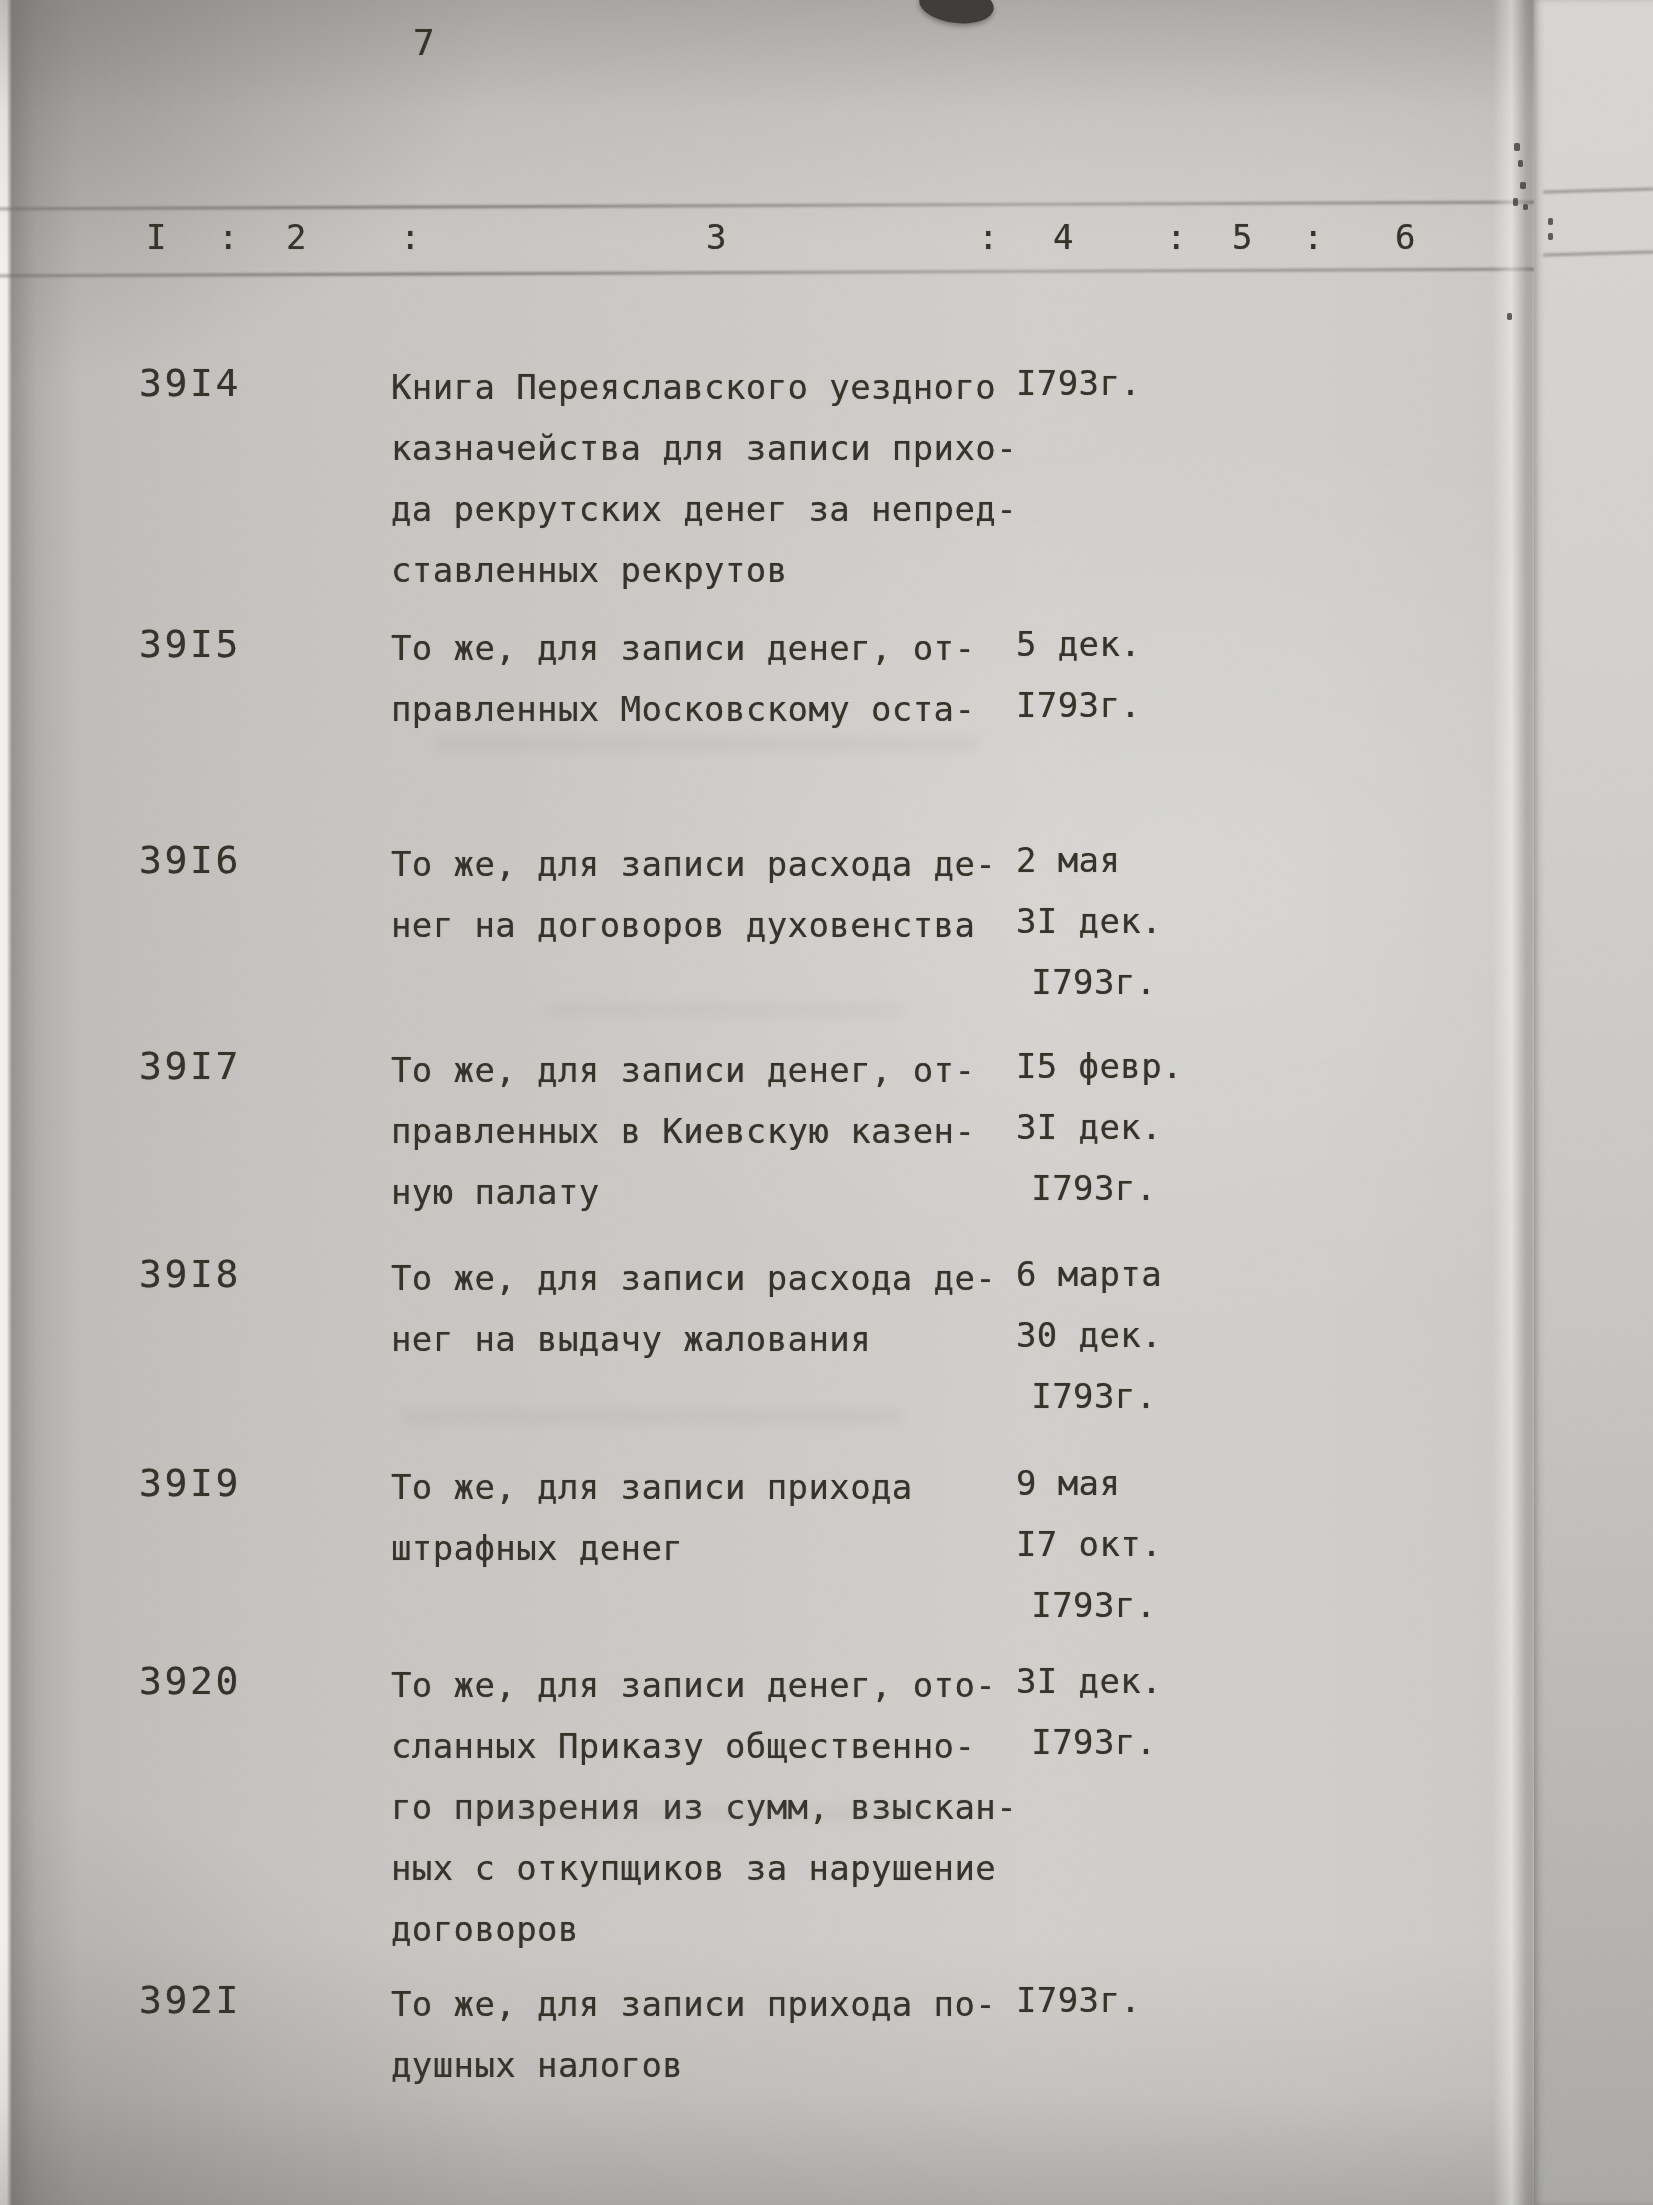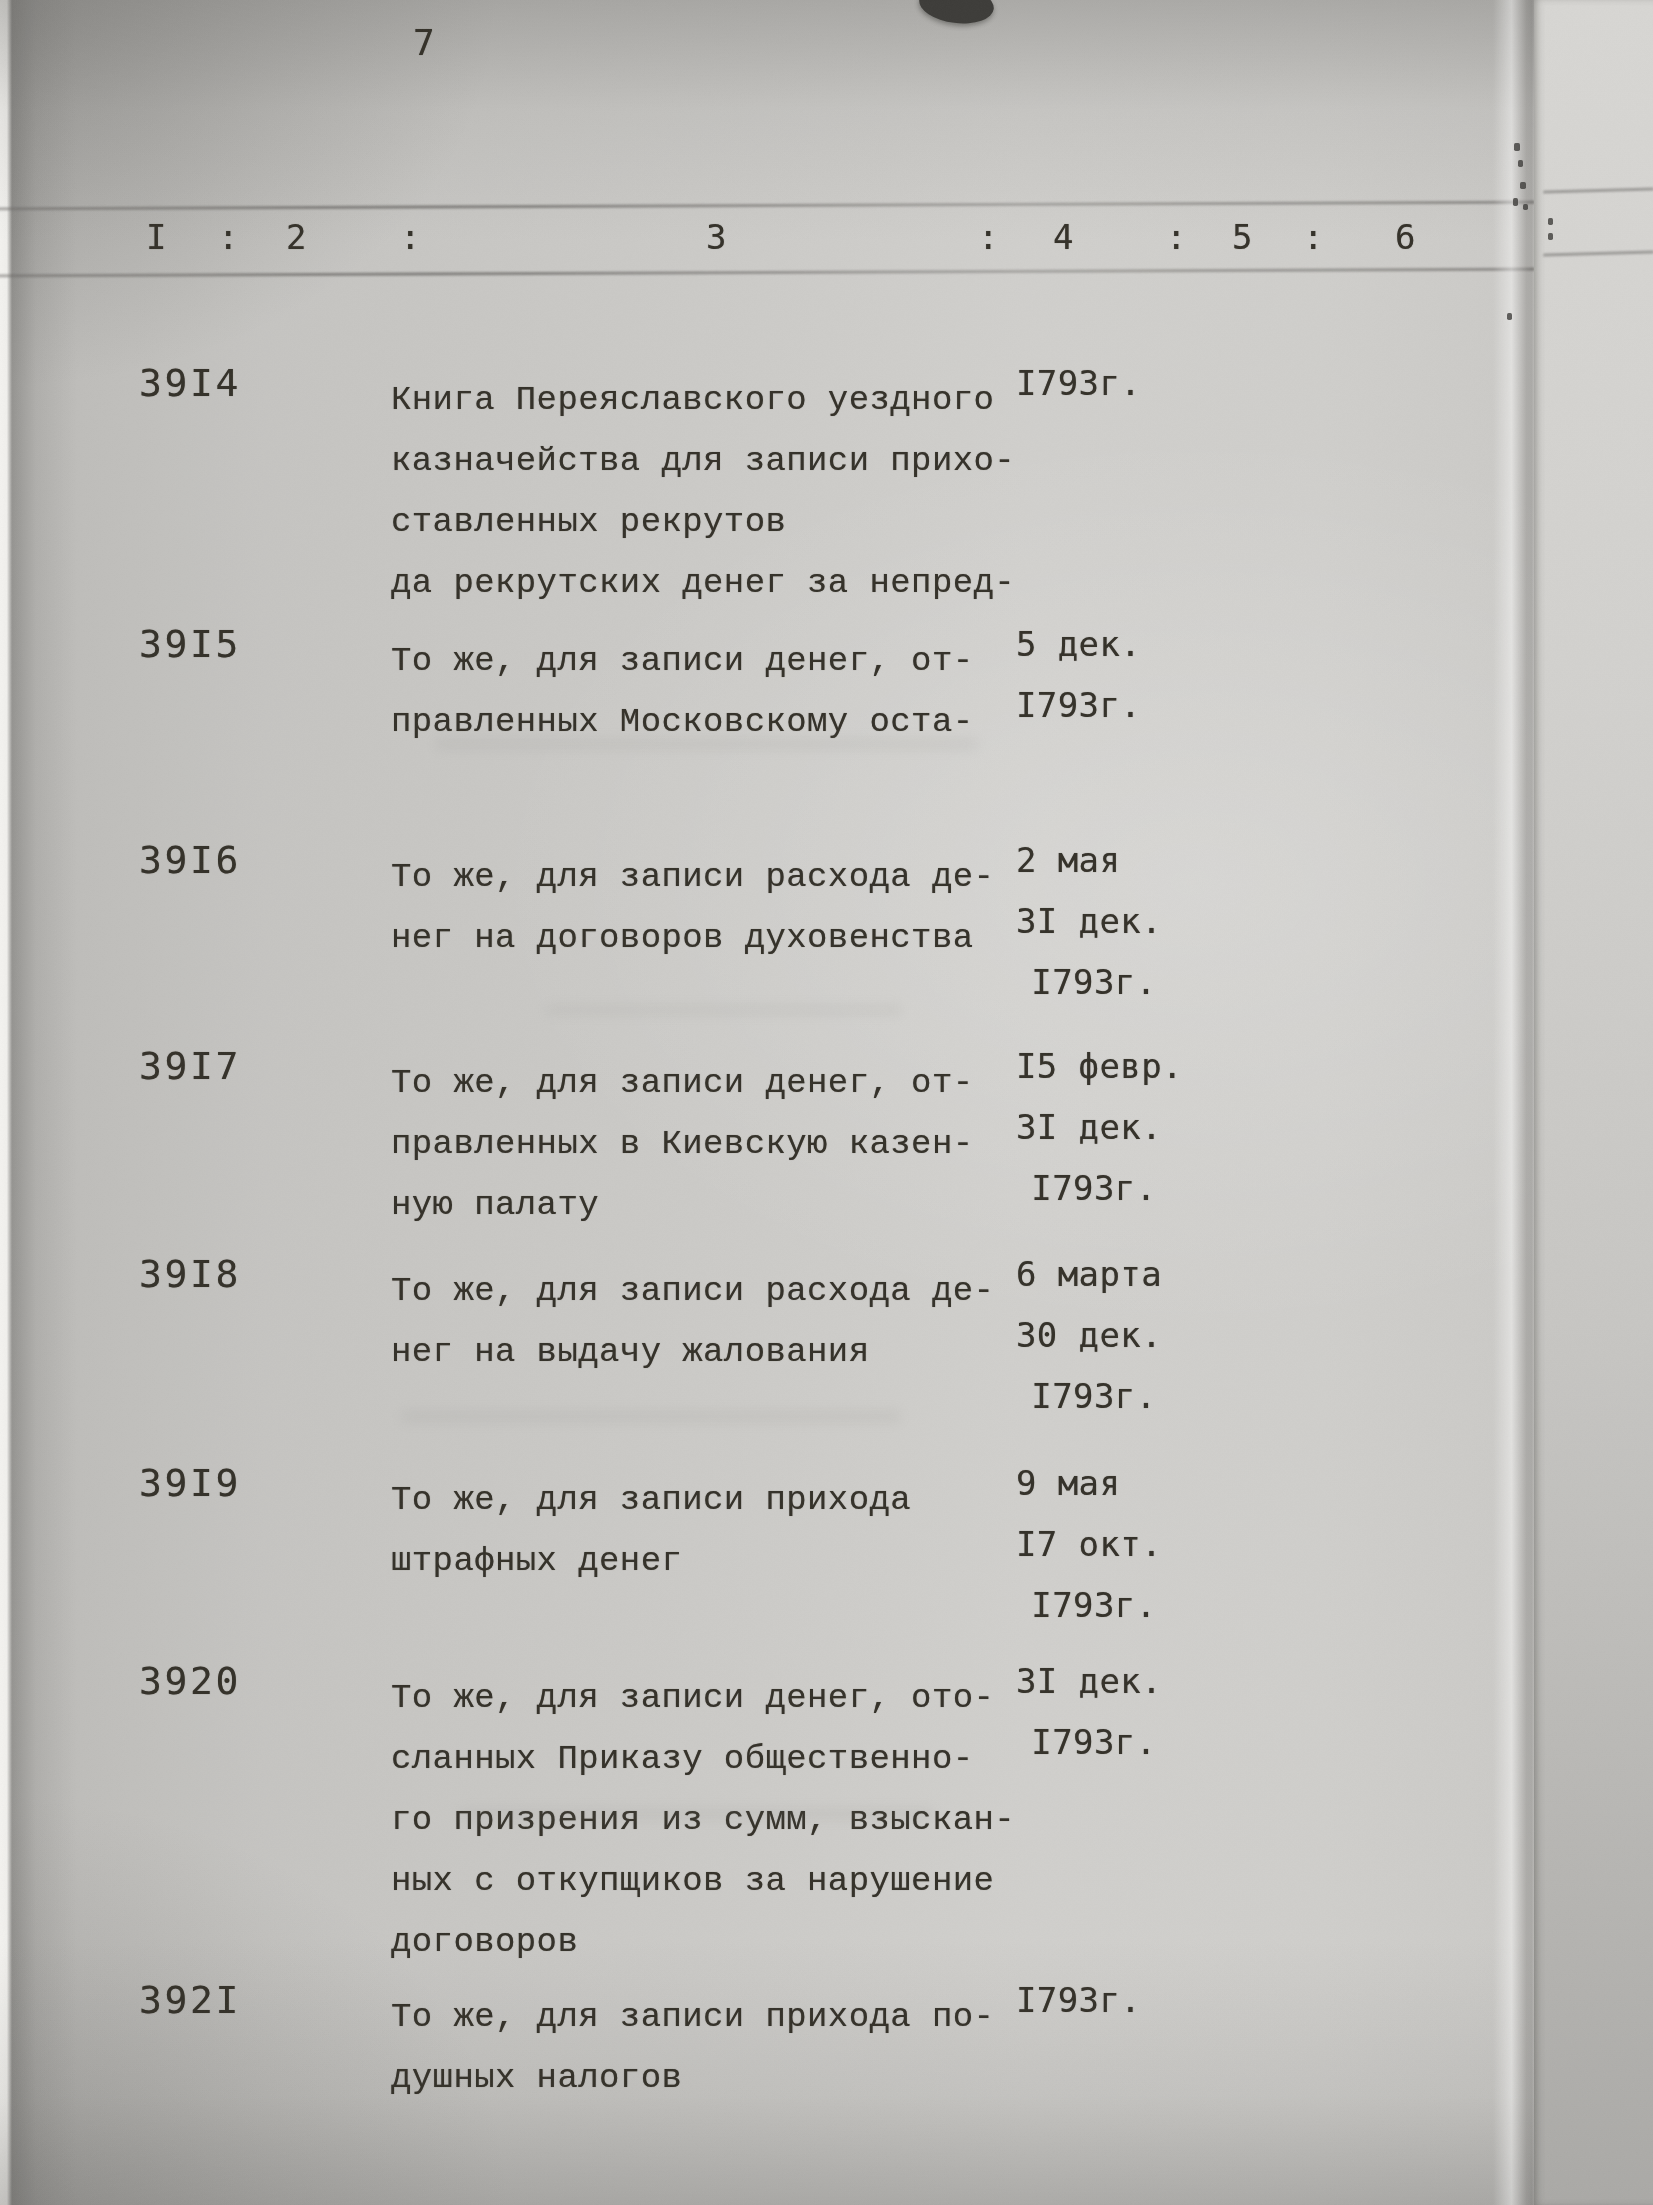--- a/index.html
+++ b/index.html
@@ -19,21 +19,21 @@
   .txt{white-space:pre;text-shadow:0 0 0.9px rgba(52,49,41,0.55);}
   .pnum{position:absolute;left:413px;top:22px;font-size:36px;line-height:41px;}
   .rule{position:absolute;left:-5.1px;width:1540px;height:3.4px;border-radius:2.6px;
         background:linear-gradient(90deg,rgba(104,102,99,0.50),rgba(84,82,79,0.62) 28%,rgba(116,114,111,0.46) 66%,rgba(96,94,91,0.58));
         filter:blur(0.9px);transform:rotate(-0.25deg);}
   .rule-top{top:204px;}
   .rule-bottom{top:271px;}
   .hc{position:absolute;top:213px;font-size:34px;line-height:48px;}
   .entry{position:absolute;left:0;width:1531px;}
   .num{position:absolute;left:139px;top:0;font-size:38px;line-height:61px;letter-spacing:2.6px;}
-  .desc{position:absolute;left:391px;top:17px;font-family:Liberation Mono, monospace;}
+  .desc{position:absolute;left:391px;top:4px;}
   .dates{position:absolute;left:1008px;top:0;margin-left:8px;}
   .ln{height:61px;line-height:61px;font-size:34px;letter-spacing:0.4px;}
   .yr{padding-left:15.3px;}
   .fold{position:absolute;top:0;left:1493px;width:44px;height:2205px;
         background:linear-gradient(90deg,rgba(0,0,0,0),rgba(255,255,255,0.42) 42%,rgba(128,126,123,0.40) 76%,rgba(58,57,55,0.22) 88%,rgba(0,0,0,0));}
   .strip{position:absolute;top:0;left:1534px;width:120px;height:2205px;
         background:linear-gradient(180deg,#d7d6d3 0%,#d2d1ce 30%,#c7c6c3 60%,#b4b3b0 88%,#aaa9a6 100%);
         box-shadow:inset 5.1px 0 8.5px -3.4px rgba(60,59,56,0.45);}
   .rule-r{position:absolute;height:2.6px;border-radius:1.7px;background:rgba(100,98,95,0.5);filter:blur(1px);}
   .blot{position:absolute;left:919px;top:-13.6px;width:75px;height:37px;background:#2e2d2a;border-radius:50%;
@@ -64,22 +64,22 @@
     <span class="hc txt" style="left:1232px">5</span>
     <span class="hc txt" style="left:1303px">:</span>
     <span class="hc txt" style="left:1395px">6</span>
   </div>
 
   <div class="entry" style="top:353px">
     <div class="num txt">39I4</div>
     <div class="desc">
       <div class="ln txt">Книга Переяславского уездного</div>
       <div class="ln txt">казначейства для записи прихо-</div>
+      <div class="ln txt">да рекрутских денег за непред-</div>
       <div class="ln txt">ставленных рекрутов</div>
-      <div class="ln txt">да рекрутских денег за непред-</div>
     </div>
     <div class="dates">
       <div class="ln txt">I793г.</div>
     </div>
   </div>
 
   <div class="entry" style="top:614px">
     <div class="num txt">39I5</div>
     <div class="desc">
       <div class="ln txt">То же, для записи денег, от-</div>

